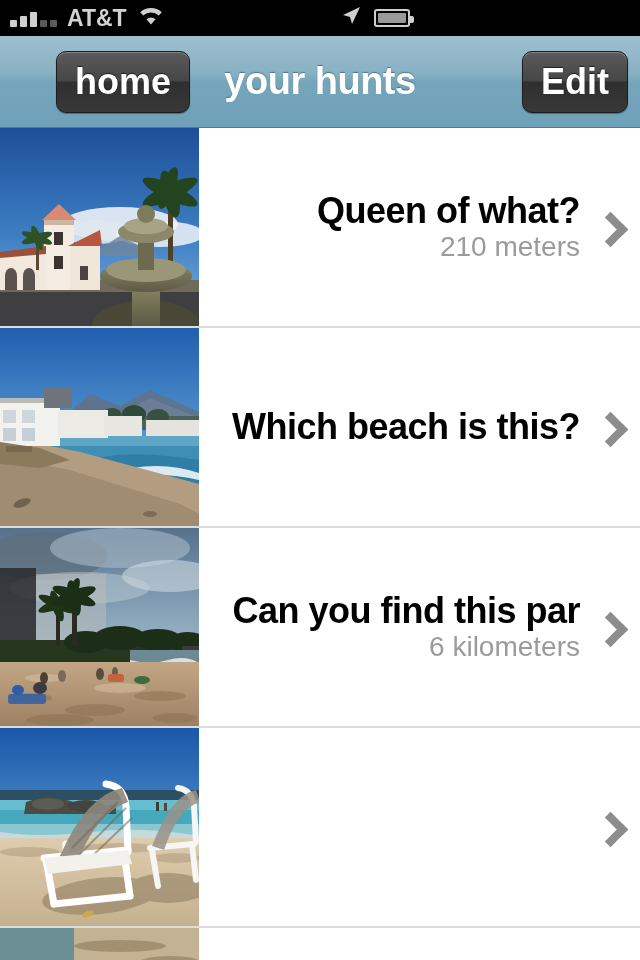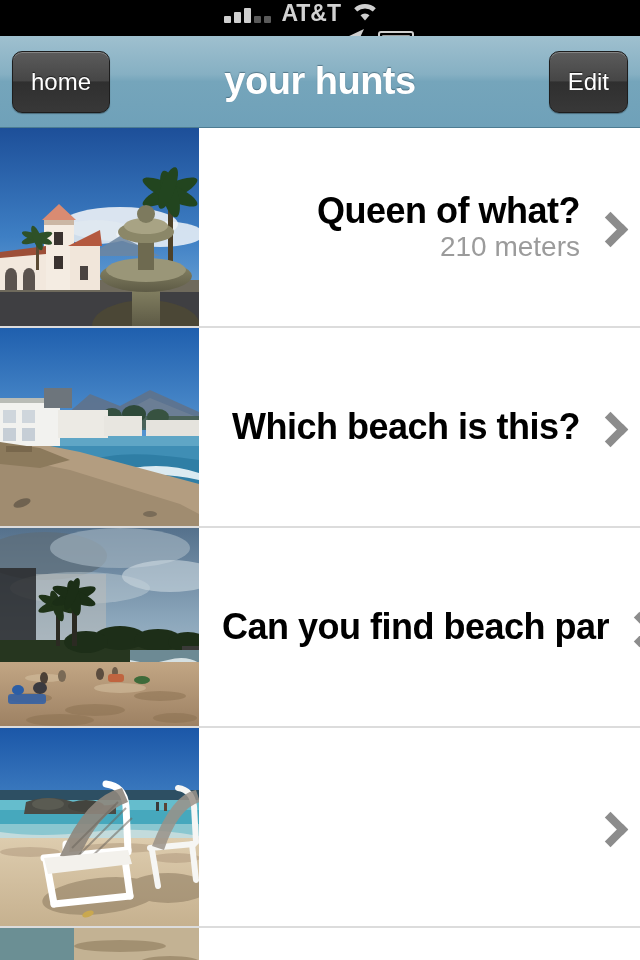--- a/index.html
+++ b/index.html
@@ -8,21 +8,21 @@
     background:#fff;
     font-family:"Liberation Sans", sans-serif;
     overflow:hidden;
   }
   #app { position:relative; width:640px; height:960px; background:#fff; }
 
   
   .statusbar{
     position:absolute; left:0; top:0; width:640px; height:36px;
     background:#000; color:#cfcfcf;
-    display:flex; align-items:center;flex-direction:column;
+    display:flex; align-items:center;
   }
   .sb-left{ display:flex; align-items:center; gap:10px; padding-left:10px; width:33%; }
   .sb-center{ width:34%; display:flex; justify-content:center; align-items:center; }
   .sb-right{ width:33%; display:flex; justify-content:flex-end; align-items:center; gap:12px; padding-right:12px; }
 
   .bars{ display:flex; align-items:flex-end; gap:3px; height:18px; }
   .bars i{ display:block; width:7px; background:#cfcfcf; border-radius:1px; }
   .bars i.b1{ height:7px; }
   .bars i.b2{ height:11px; }
   .bars i.b3{ height:15px; }
@@ -49,22 +49,23 @@
     text-align:right;
   }
   .navbtn{
     position:absolute; top:50%; transform:translateY(-50%);
     height:62px; padding:0 18px;
     display:flex; align-items:center; justify-content:center;
     border-radius:10px;
     background:linear-gradient(to bottom,#5b5b5b 0%,#464646 48%,#2f2f2f 50%,#383838 100%);
     border:1px solid #1d1d1d;
     box-shadow:inset 0 1px 0 rgba(255,255,255,.25), 0 1px 1px rgba(0,0,0,.35);
-    color:#fff; font-size:24px; font-weight:normal;
+    color:#fff; font-size:36px; font-weight:bold;
     text-shadow:0 -1px 1px rgba(0,0,0,.6);
+    margin-left:44px;
   }
   .navbtn.left{ left:12px; }
   .navbtn.right{ right:12px; }
 
   
   .list{
     position:absolute; left:0; top:128px; width:640px; height:832px;
     background:#fff; overflow:hidden;
   }
   .row{
@@ -343,21 +344,22 @@
           <ellipse cx="116" cy="150" rx="8" ry="4" fill="#c28f6e"></ellipse>
 
           <rect x="8" y="166" width="38" height="10" rx="3" fill="#2f5fa8" opacity="0.85"></rect>
           <ellipse cx="18" cy="162" rx="6" ry="5" fill="#2b5ea6"></ellipse>
           <ellipse cx="40" cy="160" rx="7" ry="6" fill="#3a3a40"></ellipse>
           <rect x="108" y="146" width="16" height="8" rx="3" fill="#c0643f"></rect>
           <ellipse cx="142" cy="152" rx="8" ry="4" fill="#3e6b3a"></ellipse>
         </svg>
       </div>
       <div class="row-body">
-        <div class="row-title">Can you find beach par</div>
+        <div class="row-title">Can you find this par</div>
+        <div class="row-sub">6 kilometers</div>
         <span class="chevron"></span>
       </div>
     </div>
 
     <div class="row">
       <div class="thumb">
         <svg viewBox="0 0 199 198" preserveAspectRatio="xMidYMid slice">
           <defs>
             <linearGradient id="sky4" x1="0" y1="0" x2="0" y2="1">
               <stop offset="0%" stop-color="#1b57a8"></stop>

